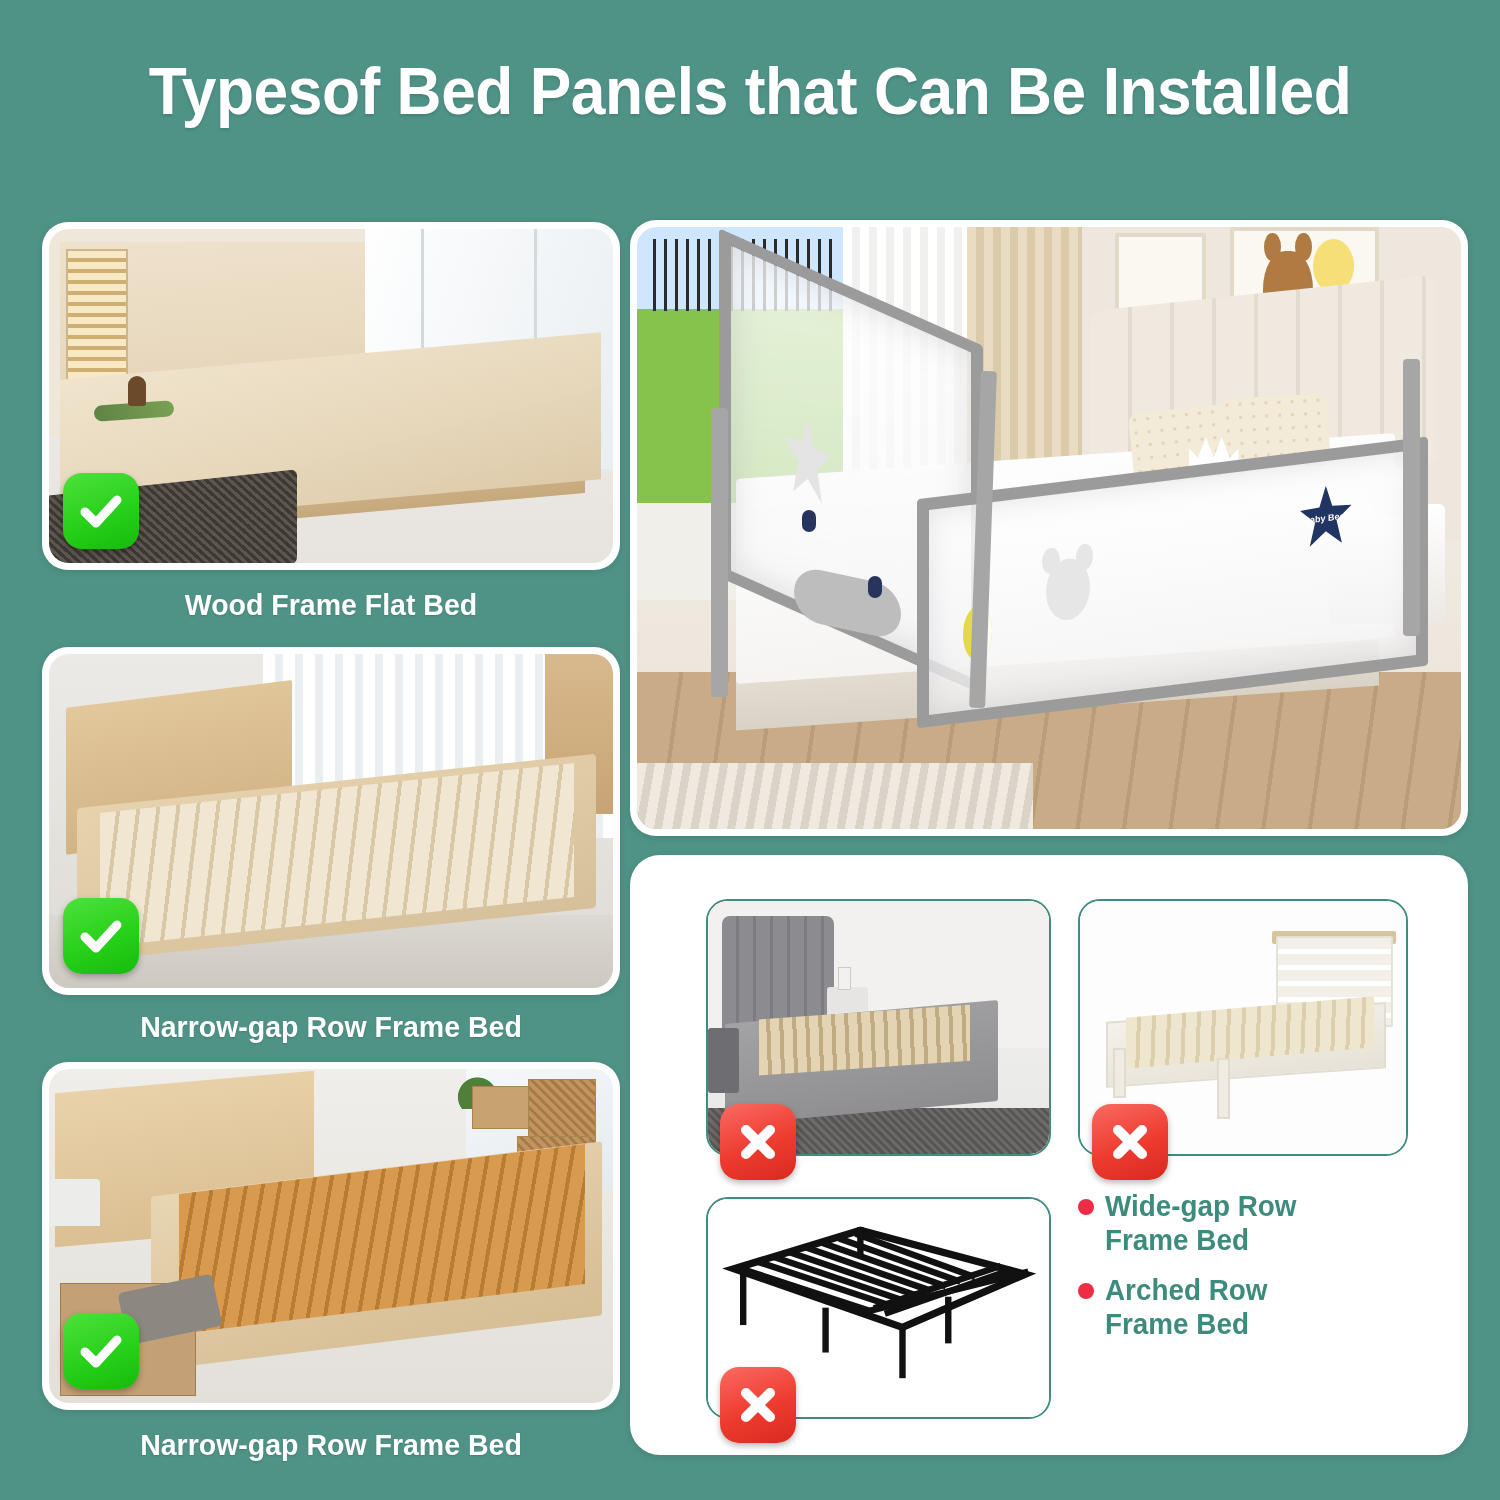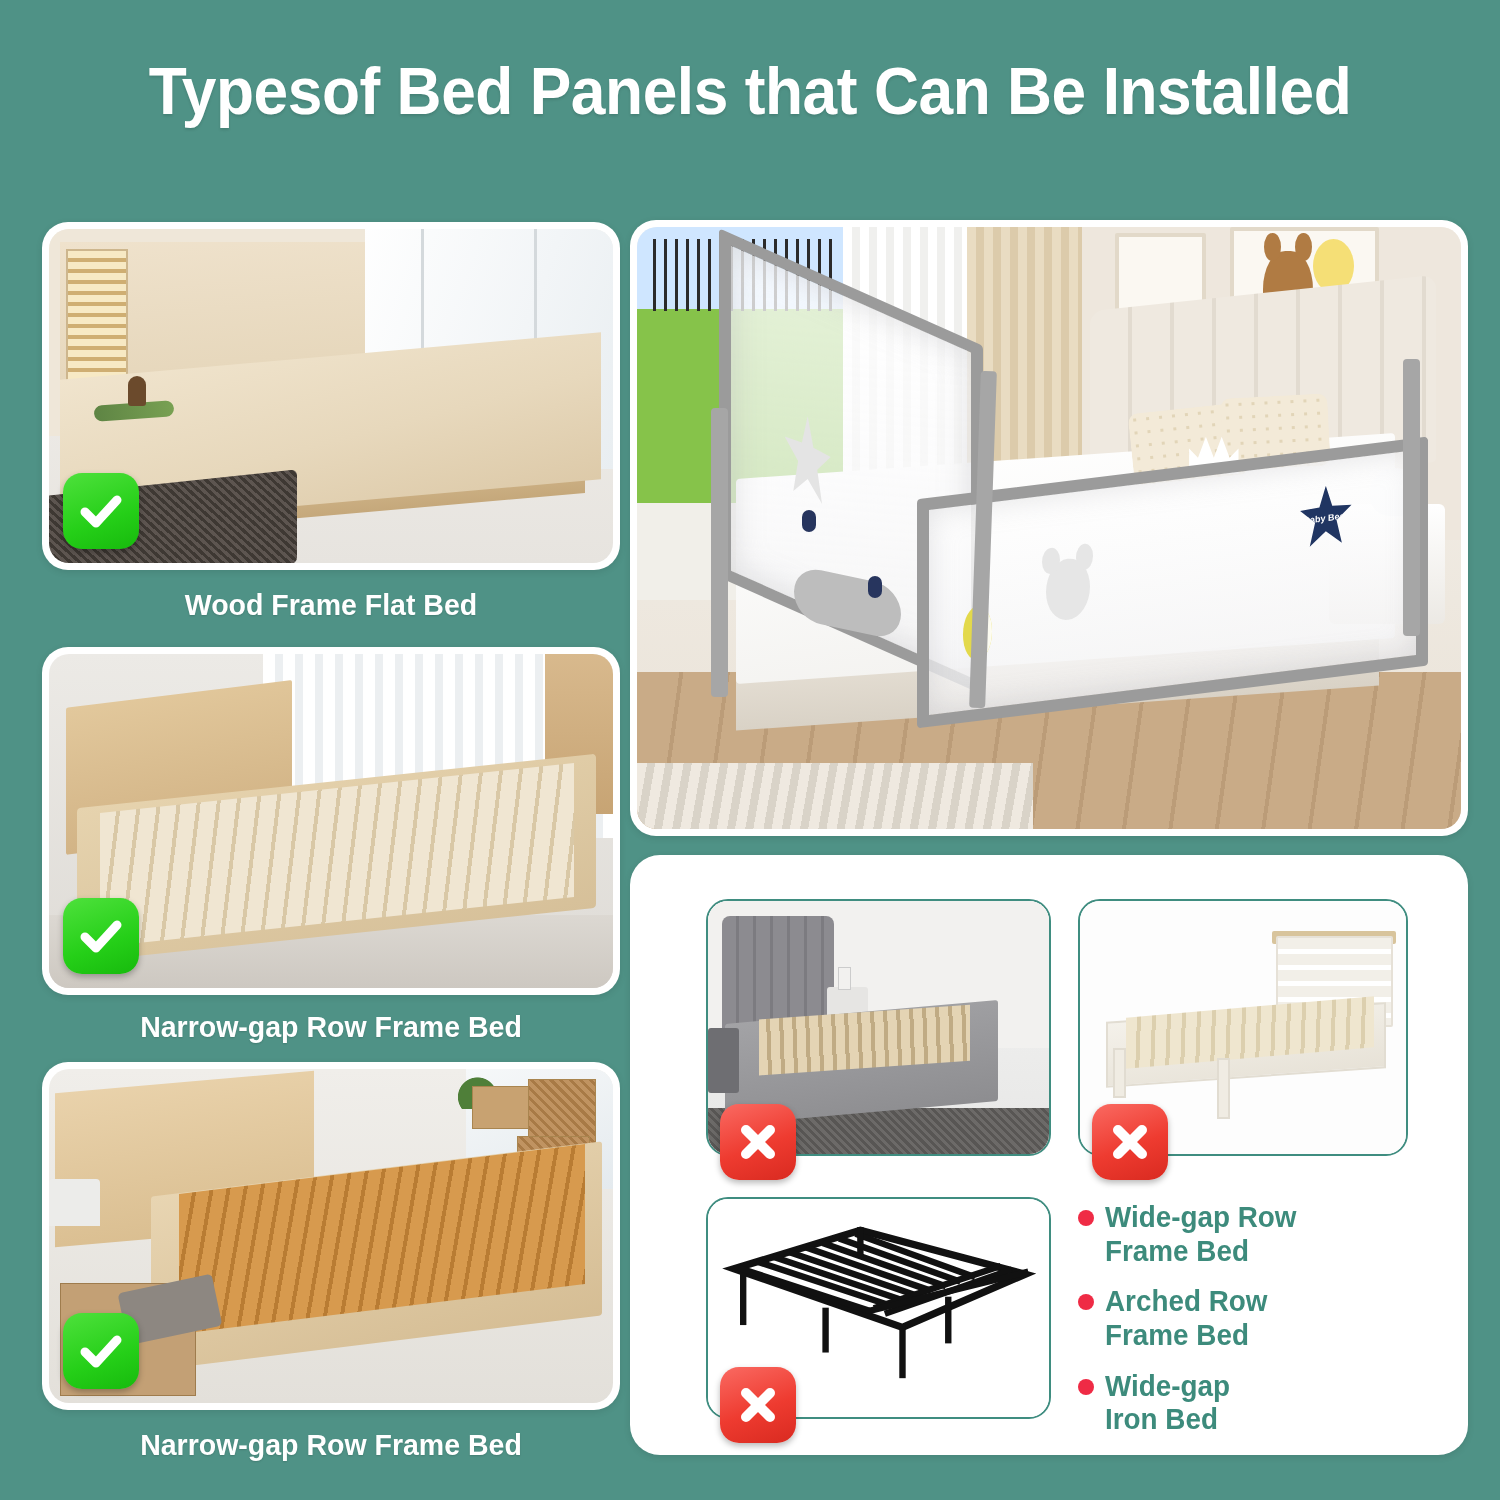--- a/index.html
+++ b/index.html
@@ -102,21 +102,21 @@
     overflow: hidden;
     position: relative;
   }
   #sub1 { left: 76px;  top: 44px;  width: 345px; height: 257px; }
   #sub2 { left: 448px; top: 44px;  width: 330px; height: 257px; }
   #sub3 { left: 76px;  top: 342px; width: 345px; height: 222px; }
 
   
   #bullets {
     position: absolute;
-    left: 448px; top: 346px; width: 360px;
+    left: 448px; top: 335px; width: 360px;
   }
   .bullet-row {
     display: flex;
     align-items: flex-start;
     margin-bottom: 17px;
   }
   .bullet-dot {
     width: 16px; height: 16px;
     background: #ef2b45;
     border-radius: 50%;
@@ -574,22 +574,15 @@
         <div>Frame Bed</div>
       </div>
     </div>
     <div class="bullet-row">
       <div class="bullet-dot"></div>
       <div class="bullet-text">
         <div>Arched Row</div>
         <div>Frame Bed</div>
       </div>
     </div>
-    <div class="bullet-row">
-      <div class="bullet-dot"></div>
-      <div class="bullet-text">
-        <div>Wide-gap</div>
-        <div>Iron Bed</div>
-      </div>
-    </div>
   </div>
 
 </div>
 
 </body></html>

